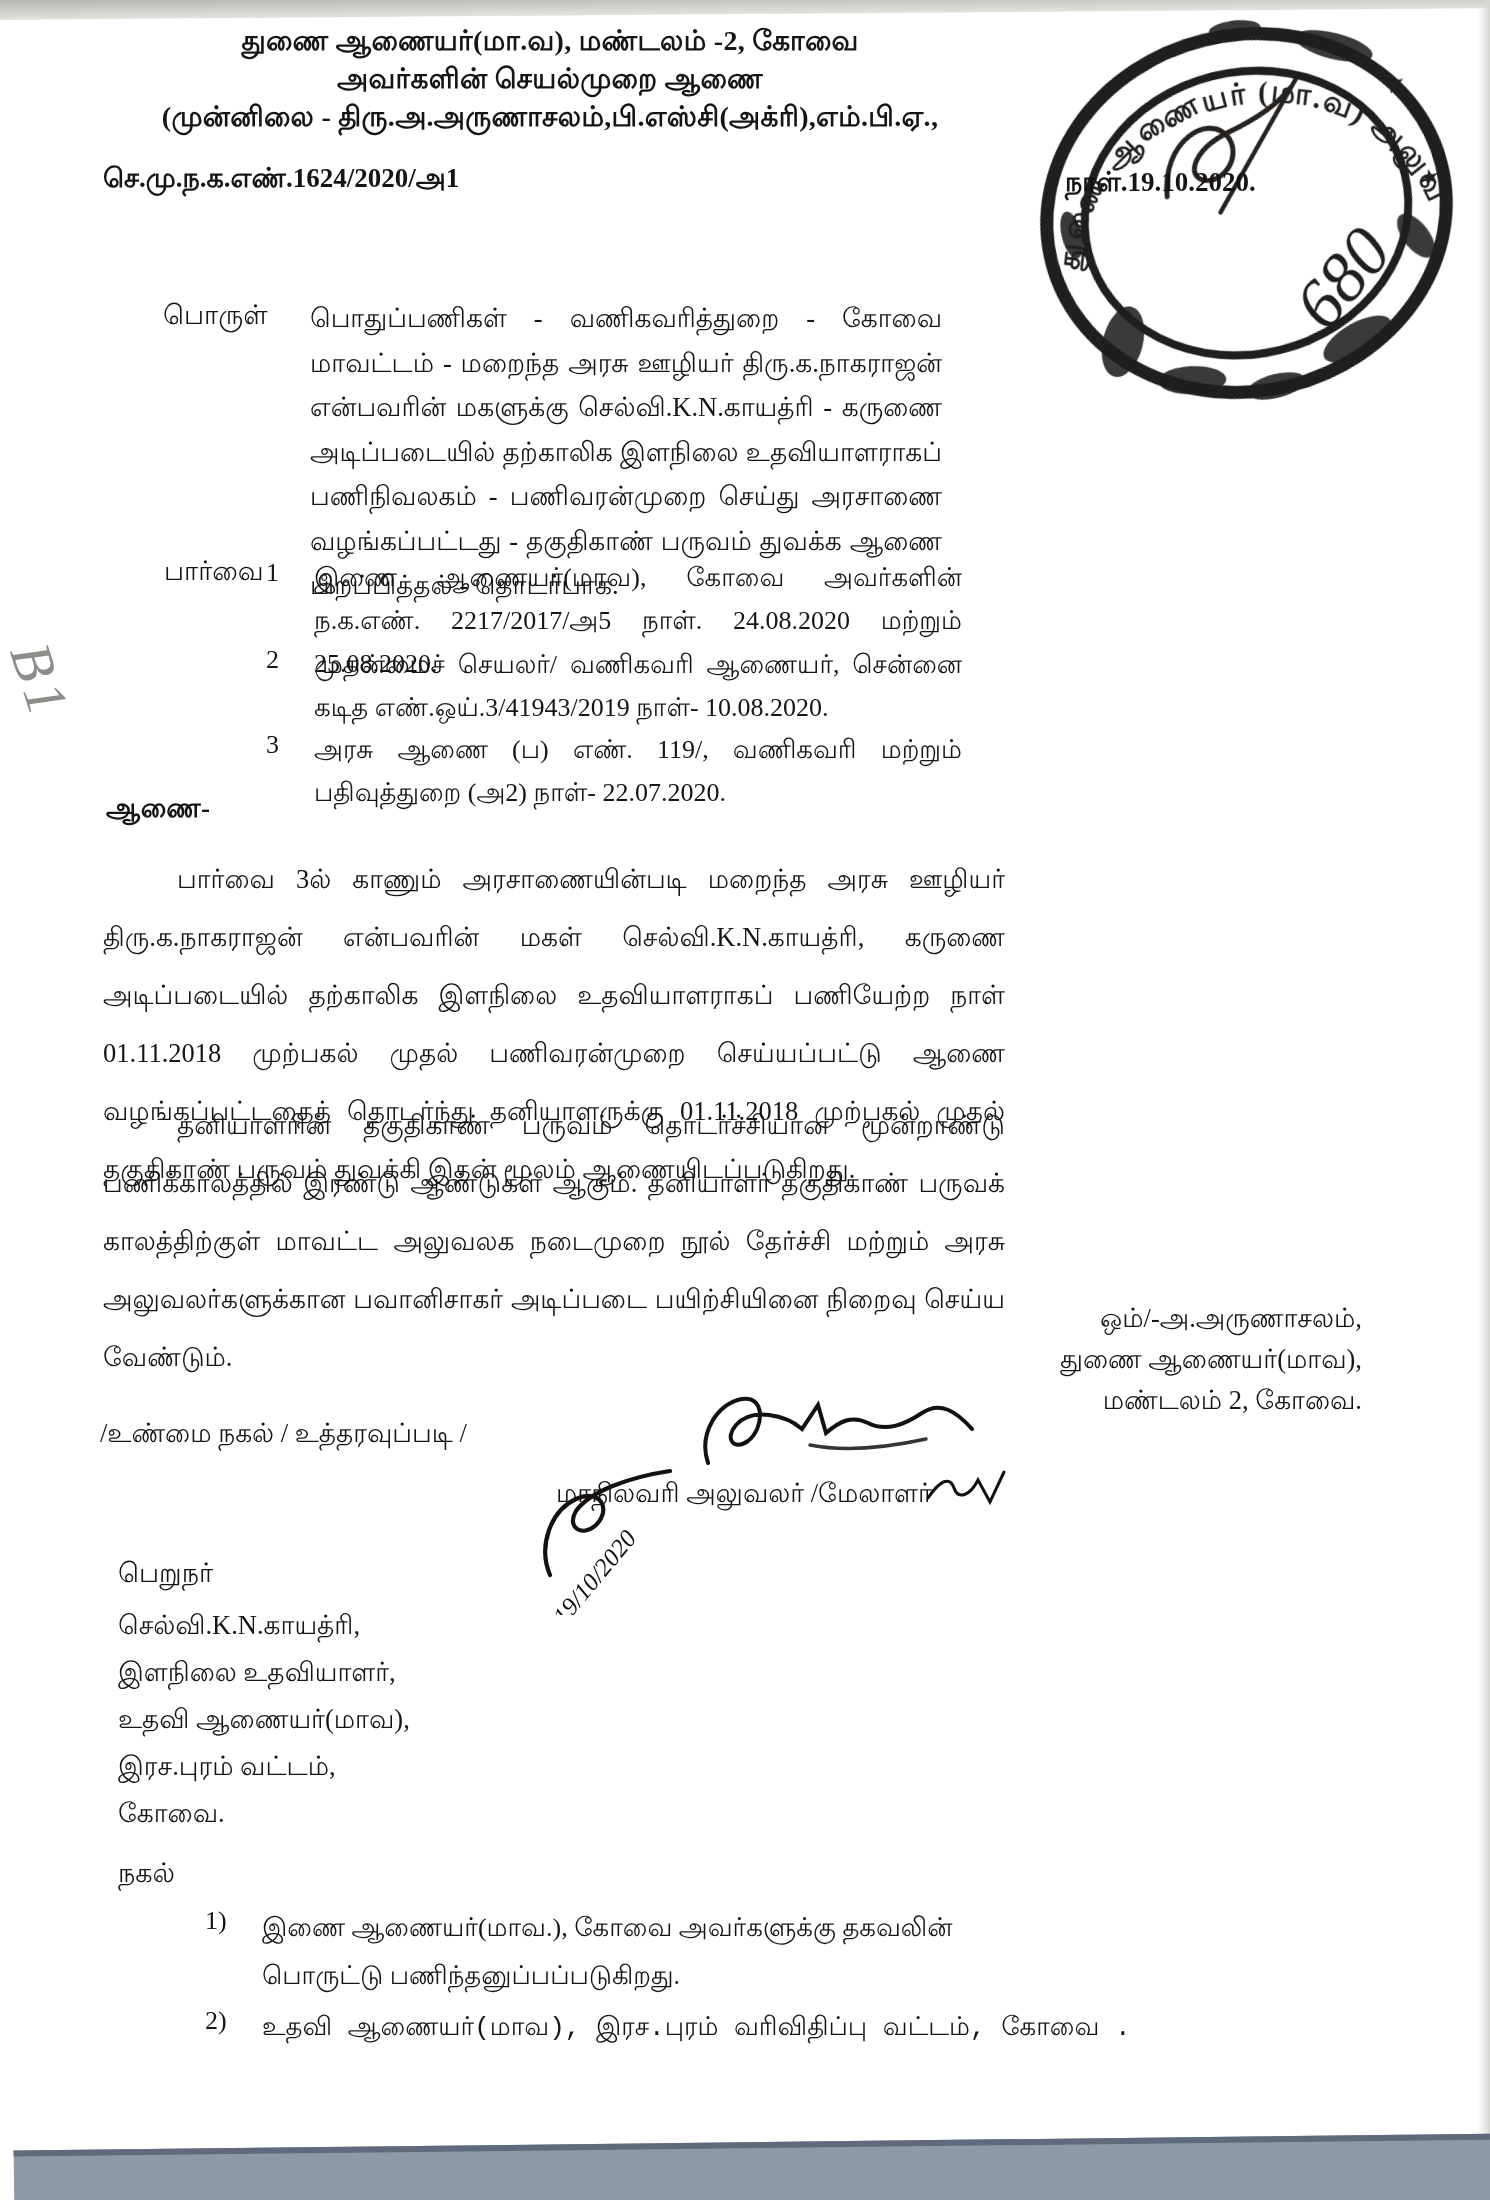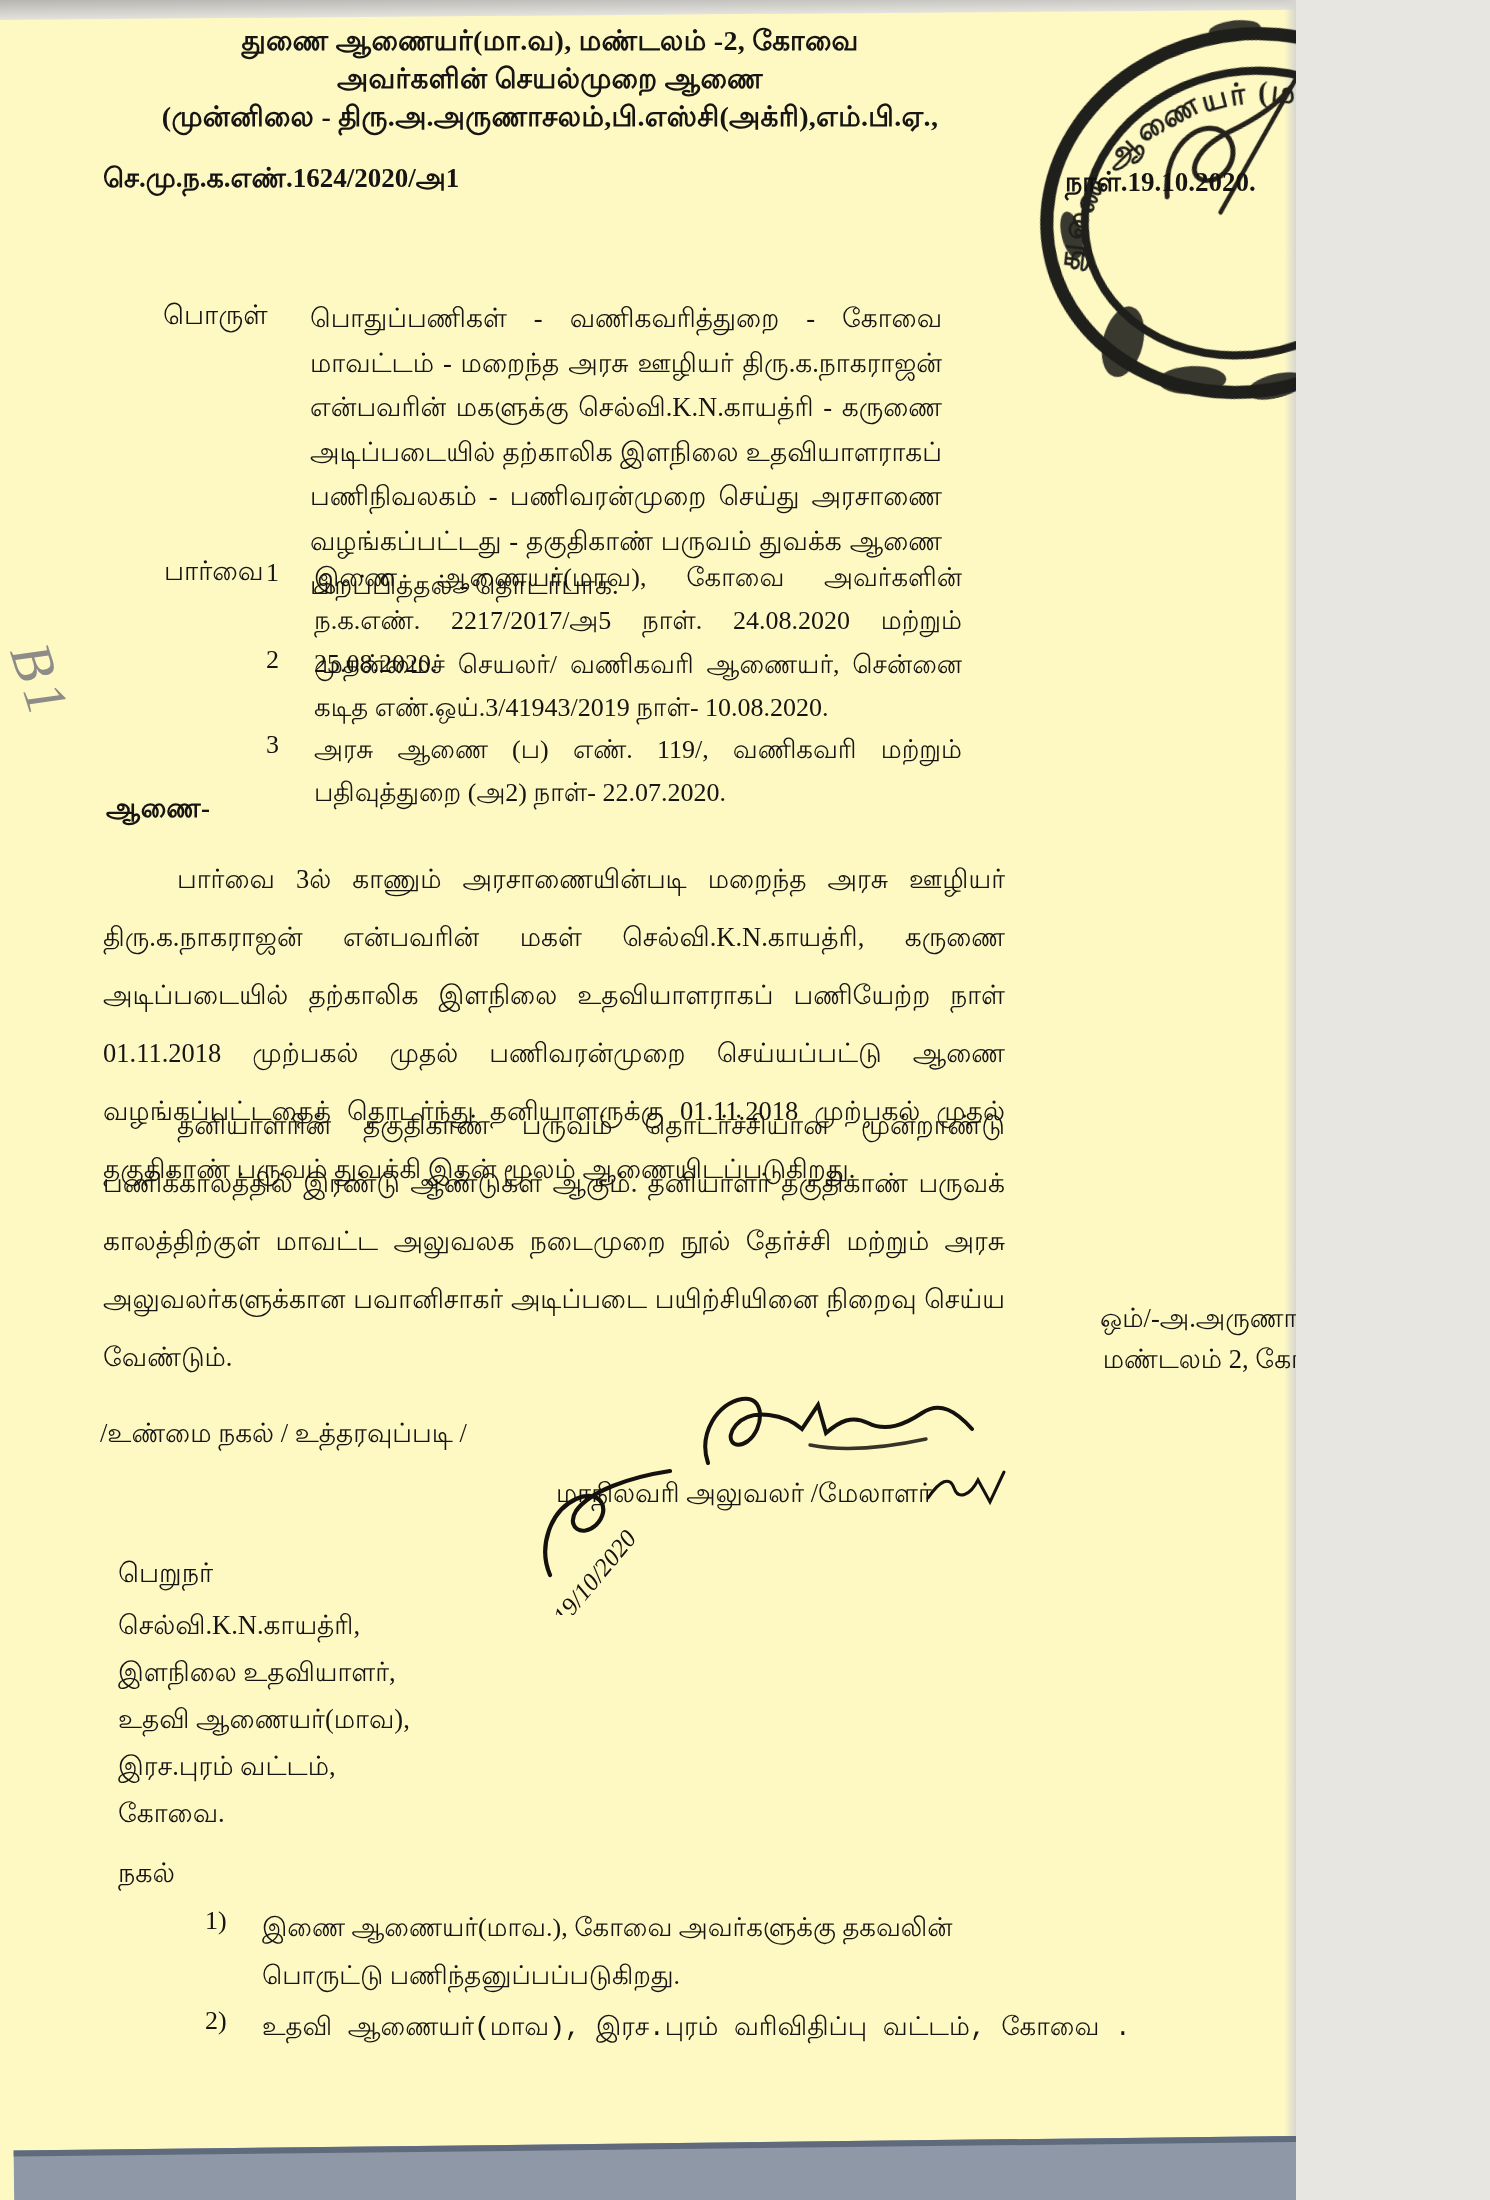--- a/index.html
+++ b/index.html
@@ -1,19 +1,19 @@
 <!DOCTYPE html>
 <html><head>
 <meta charset="utf-8">
 <style>
   html,body{margin:0;padding:0;background:#e8e6e0;}
   .page{
     position:relative;
-    width:1296px;height:2200px;
-    background:#fef9c3;
+    width:1490px;height:2200px;
+    background:#ffffff;
     font-family:"Liberation Serif","DejaVu Serif",serif;
     color:#171513;
     overflow:hidden;
   }
   .scan-top{
     position:absolute;top:-12px;left:-12px;width:1520px;height:26px;
     background:linear-gradient(to bottom,#a8a7a3,#c9c8c4 55%,#e4e2dc);
     transform:rotate(-0.45deg);
   }
   .scan-right{
@@ -99,20 +99,21 @@
   <div class="abs ref-num rn3">3</div>
   <div class="abs ref-text rt3">அரசு ஆணை (ப) எண். 119/, வணிகவரி மற்றும் பதிவுத்துறை (அ2) நாள்- 22.07.2020.</div>
 
   <div class="abs order-heading">ஆணை-</div>
 
   <div class="abs para p1">பார்வை 3ல் காணும் அரசாணையின்படி மறைந்த அரசு ஊழியர் திரு.க.நாகராஜன் என்பவரின் மகள் செல்வி.K.N.காயத்ரி, கருணை அடிப்படையில் தற்காலிக இளநிலை உதவியாளராகப் பணியேற்ற நாள் 01.11.2018 முற்பகல் முதல் பணிவரன்முறை செய்யப்பட்டு ஆணை வழங்கப்பட்டதைத் தொடர்ந்து தனியாளருக்கு 01.11.2018 முற்பகல் முதல் தகுதிகாண் பருவம் துவக்கி இதன் மூலம் ஆணையிடப்படுகிறது.</div>
   <div class="abs para p2">தனியாளரின் தகுதிகாண் பருவம் தொடர்ச்சியான மூன்றாண்டு பணிக்காலத்தில் இரண்டு ஆண்டுகள் ஆகும்.  தனியாளர் தகுதிகாண் பருவக் காலத்திற்குள் மாவட்ட அலுவலக நடைமுறை நூல் தேர்ச்சி மற்றும் அரசு அலுவலர்களுக்கான பவானிசாகர் அடிப்படை பயிற்சியினை நிறைவு செய்ய வேண்டும்.</div>
 
   <div class="abs signatory">
     <div>ஒம்/-அ.அருணாசலம்,</div>
+    <div>துணை ஆணையர்(மாவ),</div>
     <div>மண்டலம் 2, கோவை.</div>
   </div>
 
   <div class="abs truecopy">/உண்மை நகல் / உத்தரவுப்படி /</div>
   <div class="abs attestor">மாநிலவரி அலுவலர் /மேலாளர்</div>
 
   <svg class="abs" style="left:690px;top:1385px;" width="290" height="110" viewBox="0 0 290 110">
     <path class="hand" stroke-width="4" d="M18,78 C8,48 28,18 52,14 C76,10 74,44 58,56 C44,66 34,54 46,40 C62,22 96,30 112,44 L128,20 L136,48 C150,36 162,30 178,38 C196,47 214,40 232,28 C250,16 266,26 282,44"></path>
     <path class="hand" stroke-width="3.4" d="M120,60 C150,66 190,64 236,54" opacity=".85"></path>
   </svg>

